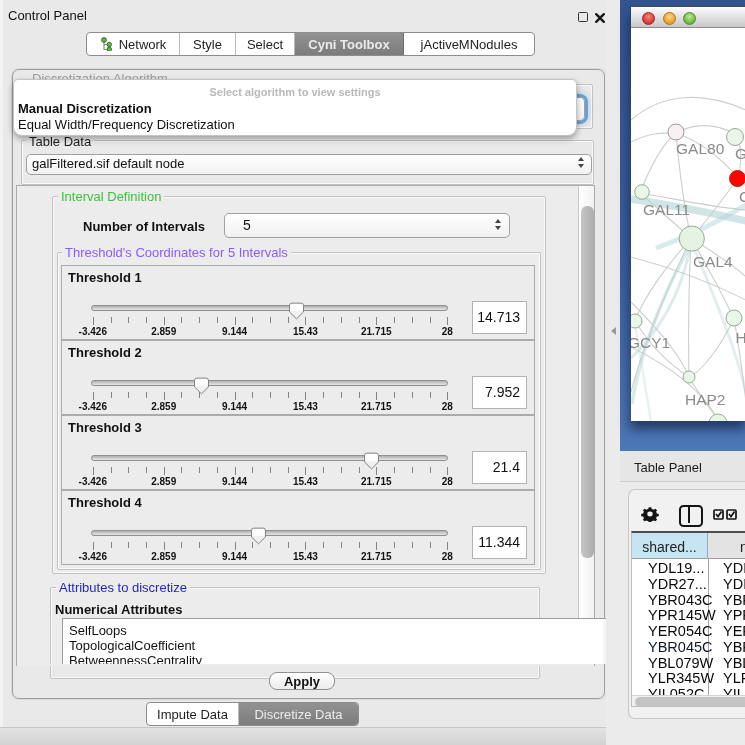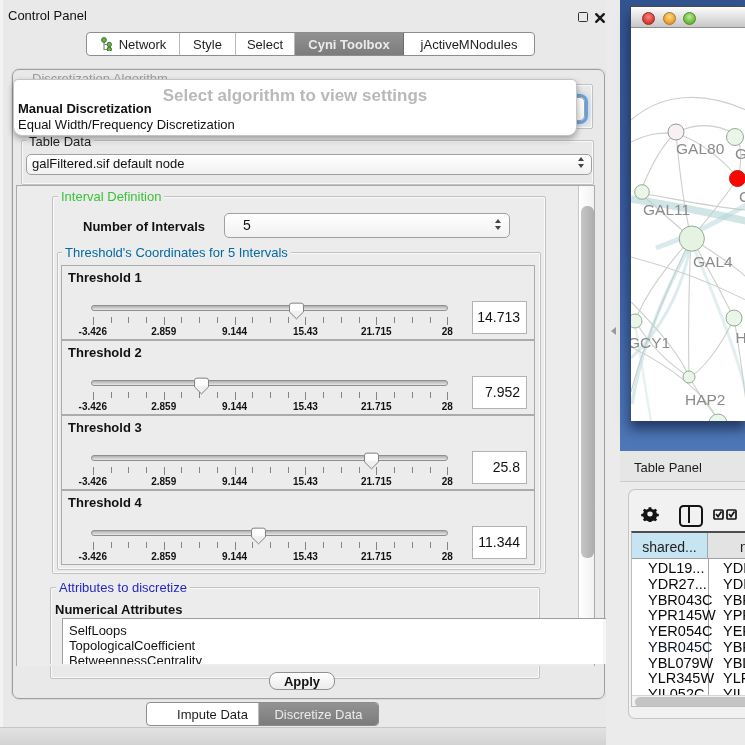--- a/index.html
+++ b/index.html
@@ -55,21 +55,21 @@
 </div>
 
 <div class="ab" style="left:10.5px;top:68px;width:594px;height:630px;border:1px solid #d9d9d9;border-radius:8px;"></div>
 <div class="ab" style="left:12px;top:69px;width:591px;height:628px;border:1px solid #9e9e9e;border-radius:7px;"></div>
 
 <div class="ab" style="left:32px;top:71px;font-size:13px;color:#9b9b9b;">Discretization Algorithm</div>
 <div class="ab grp" style="left:21px;top:83.5px;width:570px;height:43px;"></div>
 <div class="ab cb" style="left:26px;top:96.5px;width:559px;height:24px;box-shadow:0 0 0 3px rgba(90,150,212,.85), 0 0 6px 3px rgba(90,150,212,.45);border-radius:5px;box-sizing:border-box;"></div>
 
 <div class="ab" style="left:13px;top:78.5px;width:564px;height:57px;background:#fff;border:1px solid #c4c4c4;border-radius:5px 5px 9px 9px;box-shadow:0 3px 6px rgba(0,0,0,.33);box-sizing:border-box;z-index:40;">
-  <div style="position:absolute;left:0;top:6px;width:100%;text-align:center;font-size:17px;font-weight:bold;color:#b9b9b9;">Select algorithm to view settings</div>
+  <div style="position:absolute;left:0;top:6px;width:100%;text-align:center;font-size:11px;font-weight:bold;color:#b9b9b9;">Select algorithm to view settings</div>
   <div style="position:absolute;left:4px;top:21px;font-size:13px;font-weight:bold;color:#111;">Manual Discretization</div>
   <div style="position:absolute;left:4px;top:37px;font-size:13px;color:#111;">Equal Width/Frequency Discretization</div>
 </div>
 
 <div class="ab grp" style="left:21px;top:140px;width:571px;height:43px;"></div>
 <div class="gtitle" style="left:26px;top:134.5px;color:#222;">Table Data</div>
 <div class="ab cb" style="left:26px;top:153.5px;width:566px;height:21px;box-sizing:border-box;"></div>
 <div class="ab" style="left:32px;top:155.5px;font-size:13px;color:#111;">galFiltered.sif default node</div>
 <div class="arrows" style="left:578px;top:157px;">
     <div class="up"></div>
@@ -86,21 +86,21 @@
 
 <div class="ab" style="left:83px;top:219px;font-size:13px;font-weight:bold;color:#111;">Number of Intervals</div>
 <div class="ab cb" style="left:224px;top:213px;width:286px;height:25px;box-sizing:border-box;"></div>
 <div class="ab" style="left:243px;top:216.5px;font-size:14px;color:#111;">5</div>
 <div class="arrows" style="left:495px;top:219px;">
     <div class="up"></div>
     <div class="dn"></div>
   </div>
 
 <div class="ab grp" style="left:57px;top:252px;width:482px;height:316px;"></div>
-<div class="gtitle" style="left:62px;top:246px;color:#0369a1;background:#ececec;">Threshold's Coordinates for 5 Intervals</div>
+<div class="gtitle" style="left:62px;top:246px;color:#8b5cf6;background:#ececec;">Threshold's Coordinates for 5 Intervals</div>
 
 <div class="thpanel" style="left:61px;top:265px;width:472px;height:73px;">
   <div class="thtitle">Threshold 1</div>
   <div class="track" style="left:29px;top:39px;width:355px;"></div>
   <div class="tick" style="left:30.8px;top:51px;height:8px;"></div>
     <div class="tick" style="left:48.5px;top:51px;height:6px;"></div>
     <div class="tick" style="left:66.2px;top:51px;height:6px;"></div>
     <div class="tick" style="left:84.0px;top:51px;height:6px;"></div>
     <div class="tick" style="left:101.7px;top:51px;height:8px;"></div>
     <div class="tick" style="left:119.4px;top:51px;height:6px;"></div>
@@ -215,21 +215,21 @@
     <defs>
         <linearGradient id="g415" x1="0" y1="0" x2="0" y2="1">
           <stop offset="0" stop-color="#ffffff"></stop>
           <stop offset="0.5" stop-color="#fbfbfb"></stop>
           <stop offset="0.52" stop-color="#f1f1f1"></stop>
           <stop offset="1" stop-color="#ededed"></stop>
         </linearGradient>
       </defs>
     <path d="M3.2 0.6 H13.8 A2.6 2.6 0 0 1 16.4 3.2 V10.6 L8.5 18.4 L0.6 10.6 V3.2 A2.6 2.6 0 0 1 3.2 0.6 Z" fill="url(#g415)" stroke="#7e7e7e" stroke-width="1.1"></path>
   </svg>
-  <div class="vbox" style="left:410px;top:35px;width:55px;height:33px;line-height:31px;">25.8</div>
+  <div class="vbox" style="left:410px;top:35px;width:55px;height:33px;line-height:31px;">21.4</div>
 </div>
 <div class="thpanel" style="left:61px;top:490px;width:472px;height:73px;">
   <div class="thtitle">Threshold 4</div>
   <div class="track" style="left:29px;top:39px;width:355px;"></div>
   <div class="tick" style="left:30.8px;top:51px;height:8px;"></div>
     <div class="tick" style="left:48.5px;top:51px;height:6px;"></div>
     <div class="tick" style="left:66.2px;top:51px;height:6px;"></div>
     <div class="tick" style="left:84.0px;top:51px;height:6px;"></div>
     <div class="tick" style="left:101.7px;top:51px;height:8px;"></div>
     <div class="tick" style="left:119.4px;top:51px;height:6px;"></div>
@@ -274,21 +274,21 @@
 <div class="ab" style="left:62px;top:618px;width:560px;height:46px;background:#fff;border:1px solid #9e9e9e;border-bottom:none;box-sizing:border-box;overflow:hidden;">
   <div style="font-size:13px;color:#111;padding-left:6px;line-height:15px;padding-top:4px;">SelfLoops<br>TopologicalCoefficient<br>BetweennessCentrality</div>
   <div style="position:absolute;right:1px;top:0;width:17px;height:46px;background:#f6f6f6;"></div>
   <div style="position:absolute;right:2.5px;top:2px;width:13px;height:33px;background:#c4c4c4;border-radius:6px;"></div>
 </div>
 
 <div class="ab" style="left:17px;top:664px;width:577px;height:2px;background:#ececec;"></div>
 
 <div class="ab" style="left:269px;top:671.5px;width:66px;height:18.5px;background:linear-gradient(#ffffff,#ececec);border:1px solid #909090;border-radius:8px;box-sizing:border-box;font-size:13px;font-weight:bold;color:#111;text-align:center;line-height:17px;">Apply</div>
 
-<div class="seg" style="left:146px;top:702px;height:22px;padding-left:20px;">
+<div class="seg" style="left:146px;top:702px;height:22px;">
   <div style="width:91px;">Impute Data</div>
   <div class="sel" style="width:119px;">Discretize Data</div>
 </div>
 
 <div class="ab" style="left:0;top:727px;width:620px;height:18px;background:linear-gradient(#e2e2e2,#d2d2d2);border-top:1px solid #c6c6c6;"></div>
 
 <div class="ab" style="left:606px;top:0;width:14px;height:745px;background:#ebebeb;"></div>
 <div class="ab" style="left:611px;top:327px;width:0;height:0;border-top:4px solid transparent;border-bottom:4px solid transparent;border-right:5px solid #9a9a9a;"></div>
 
 <div class="ab" style="left:620px;top:0;width:125px;height:451px;background:linear-gradient(#33548f,#3a5c9e 55%,#4d77b6);"></div>

